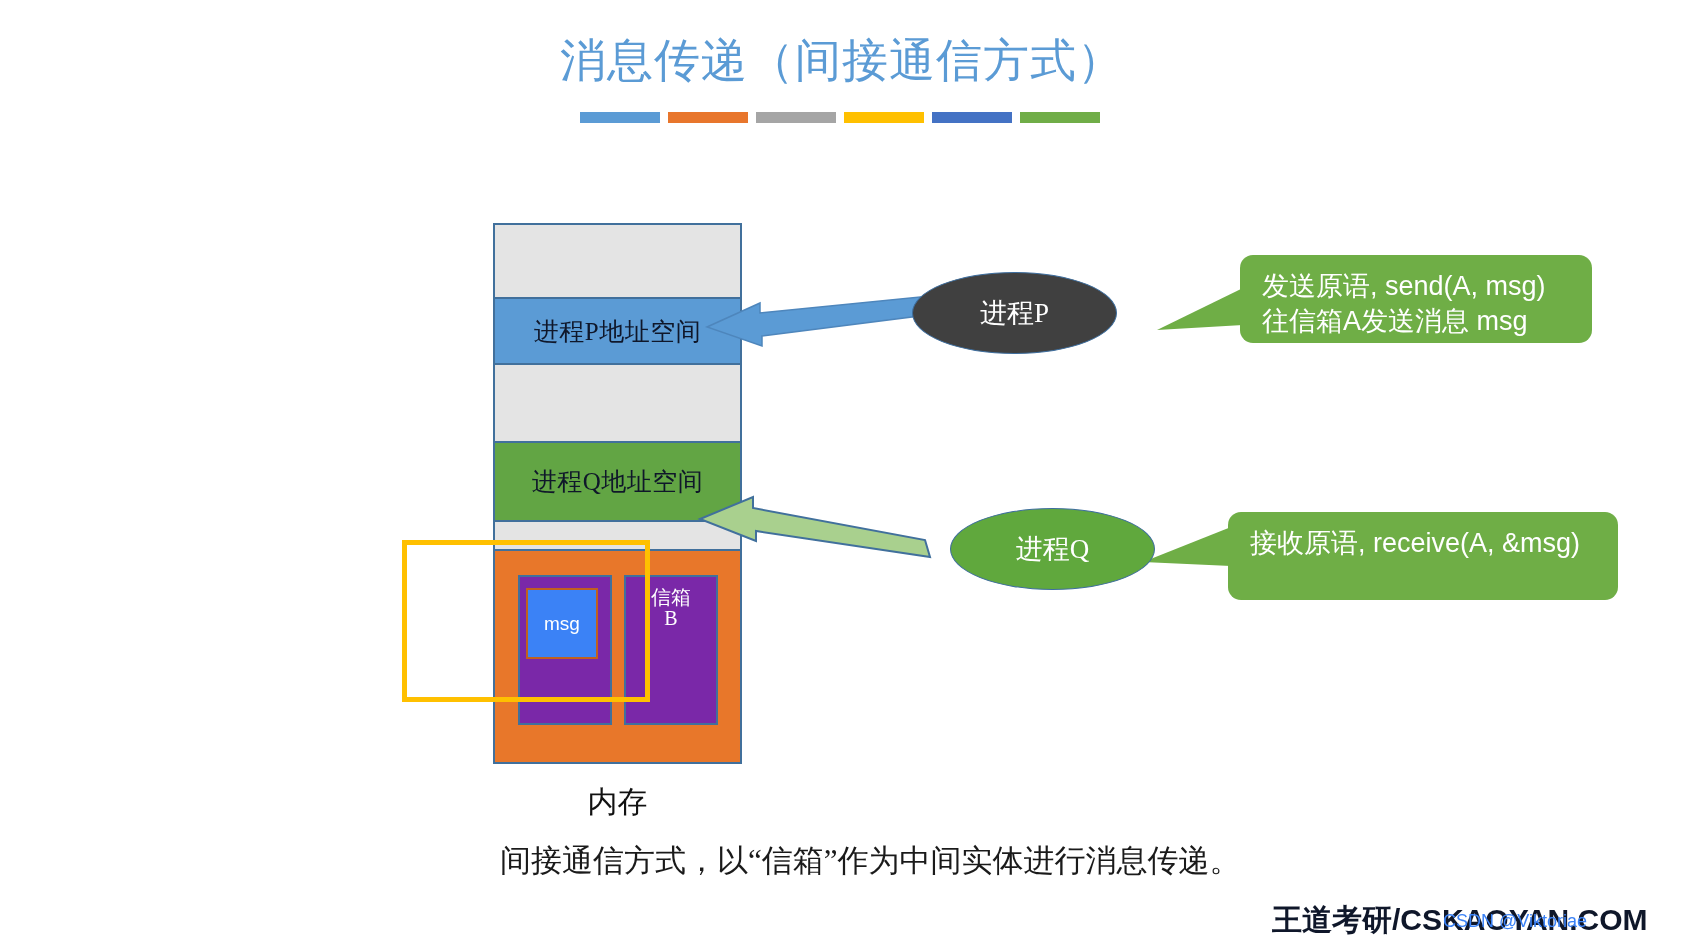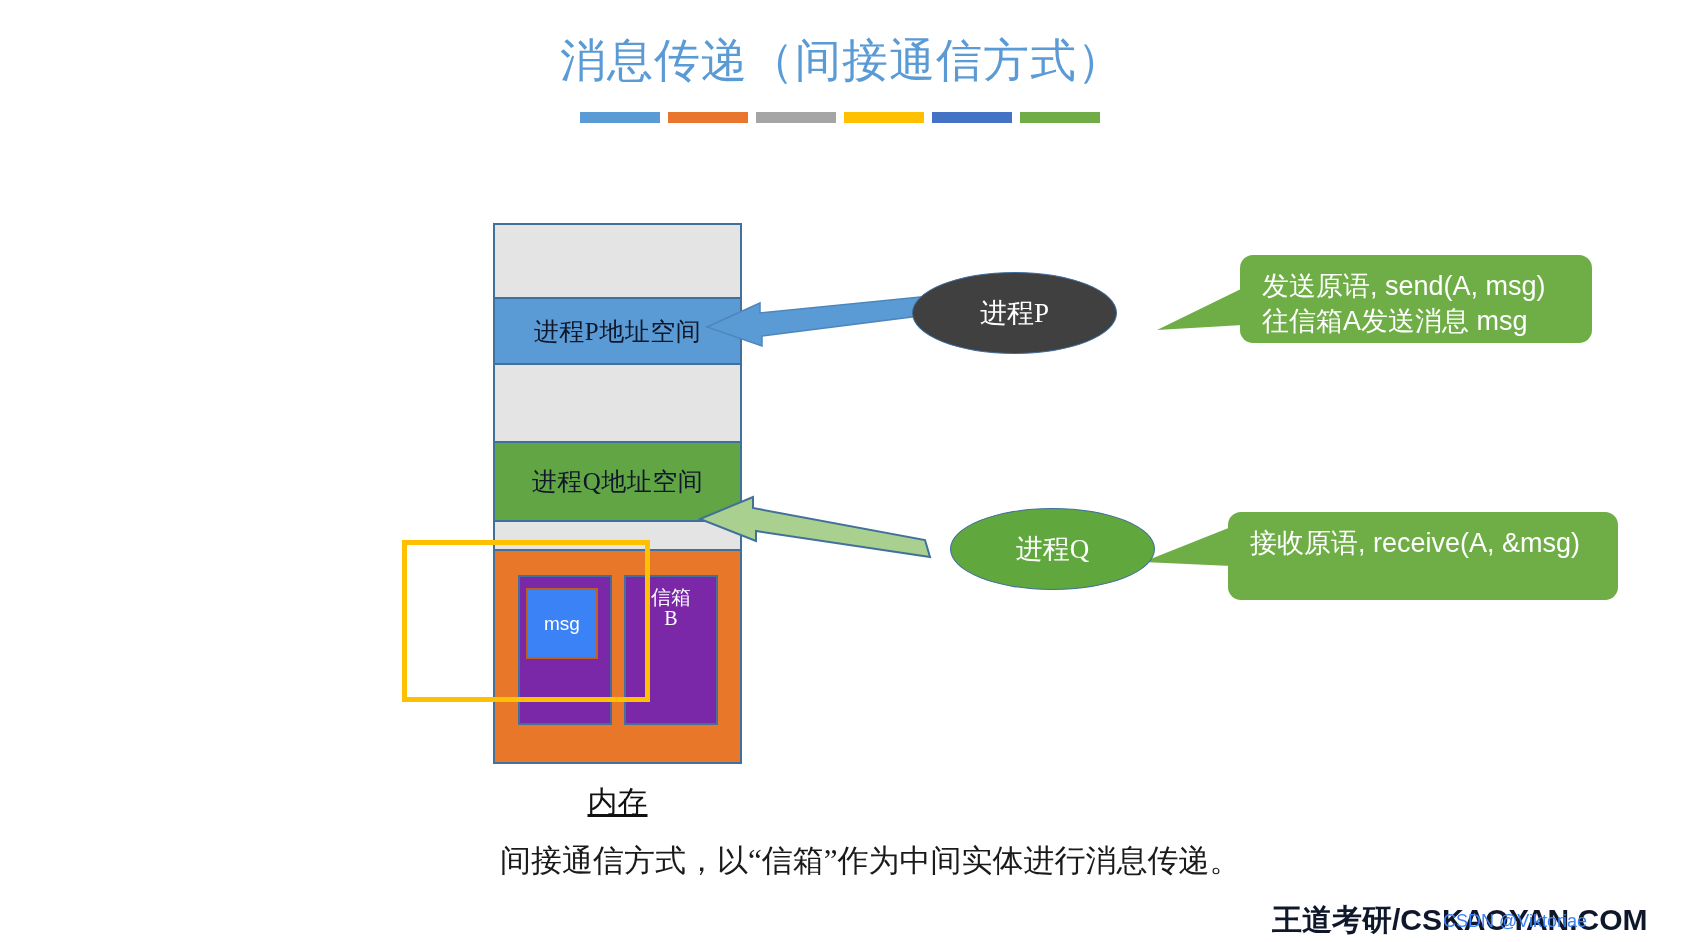--- a/index.html
+++ b/index.html
@@ -128,21 +128,20 @@
   
   #memory-label {
     position: absolute;
     left: 493px;
     top: 782px;
     width: 249px;
     text-align: center;
     font-family: "Liberation Serif", serif;
     font-size: 30px;
     color: #111111;
-    text-decoration: underline;
   }
   #caption {
     position: absolute;
     left: 500px;
     top: 840px;
     font-family: "Liberation Serif", serif;
     font-size: 31px;
     color: #1a1a1a;
     white-space: nowrap;
   }

